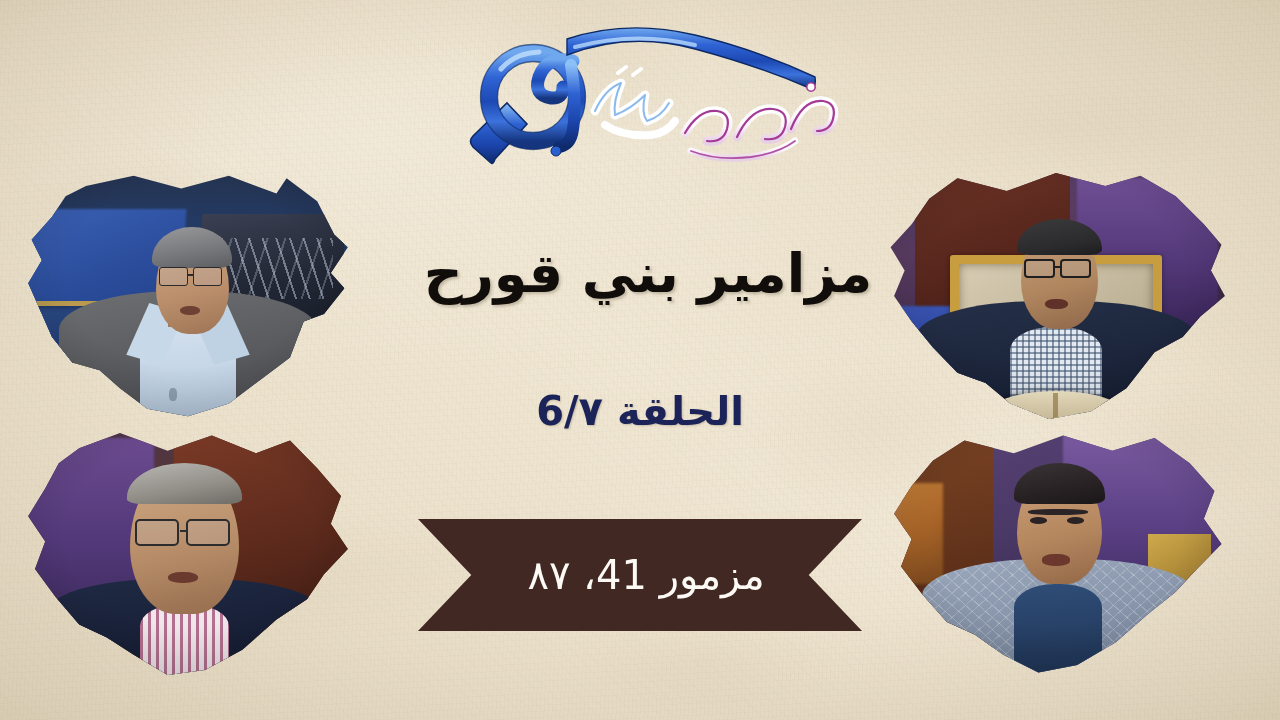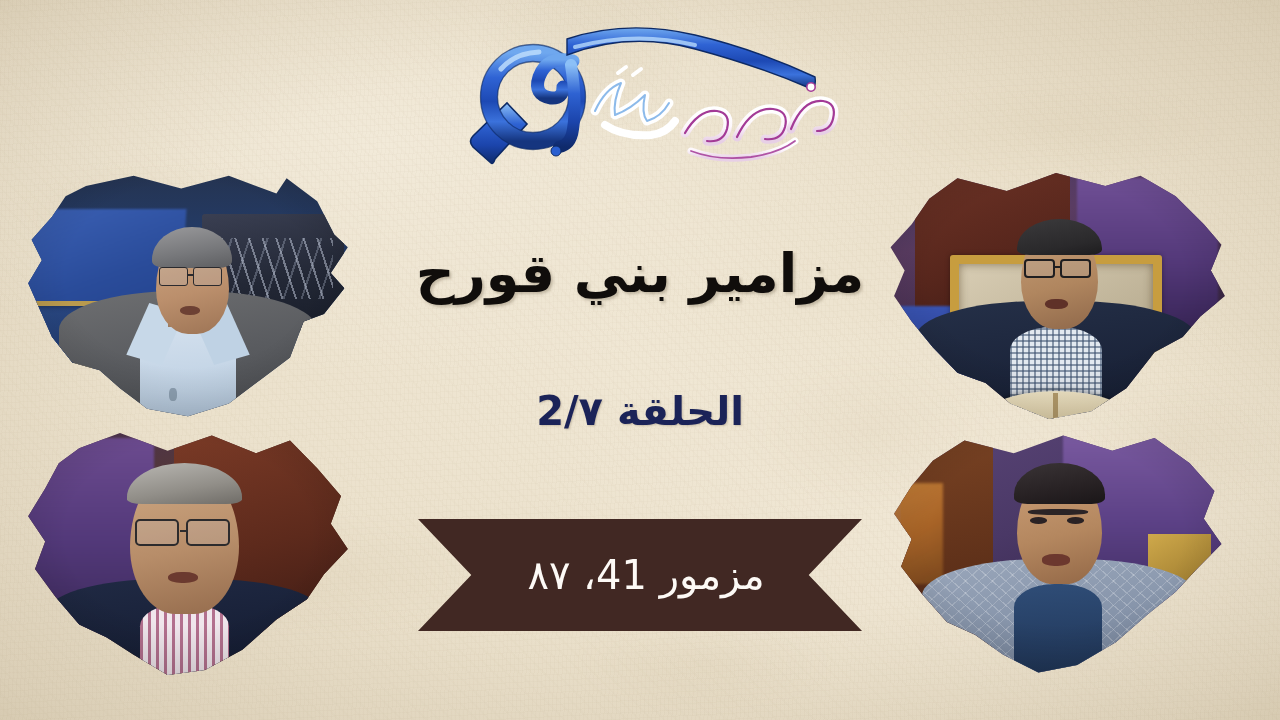--- a/index.html
+++ b/index.html
@@ -59,21 +59,21 @@
   #logo svg{ width:100%; height:100%; display:block; }
 
   
   .center-col{
     position:absolute; left:340px; top:0;
     width:600px; height:720px;
     pointer-events:none;
   }
 
   #show-title{
-    position:absolute; left:0; top:243px; width:600px;
+    position:absolute; left:8px; top:243px; width:600px;
     text-align:center;
     font-size:54px; font-weight:bold;
     color:#100d0b;
     letter-spacing:-.5px;
     line-height:1.15;
     text-shadow:2px 2px 3px rgba(90,76,52,.30);
     direction:rtl;
   }
 
   #episode-line{
@@ -585,20 +585,20 @@
         <circle cx="356" cy="62" r="4.2" fill="#ffffff" stroke="#a33a96" stroke-width="1.6"></circle>
         <path d="M236 126 Q262 136 296 132 Q324 128 340 116" fill="none" stroke="url(#gMag)" stroke-width="7" stroke-linecap="round"></path>
         <path d="M236 126 Q262 136 296 132 Q324 128 340 116" fill="none" stroke="#a33a96" stroke-width="1.8" stroke-linecap="round" opacity=".85"></path>
       </g>
     </svg>
   </div>
 
   <div class="center-col">
     <div id="show-title">مزامير بني قورح</div>
 
-    <div id="episode-line">الحلقة  2/٧</div>
+    <div id="episode-line">الحلقة  6/٧</div>
   </div>
 
   <div id="ribbon">
     <span id="ribbon-text">مزمور 41، ٨٧</span>
   </div>
 
 </div>
 
 </body></html>

